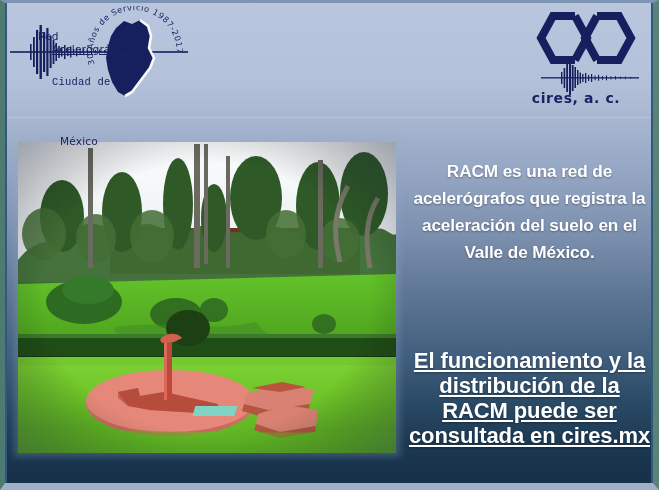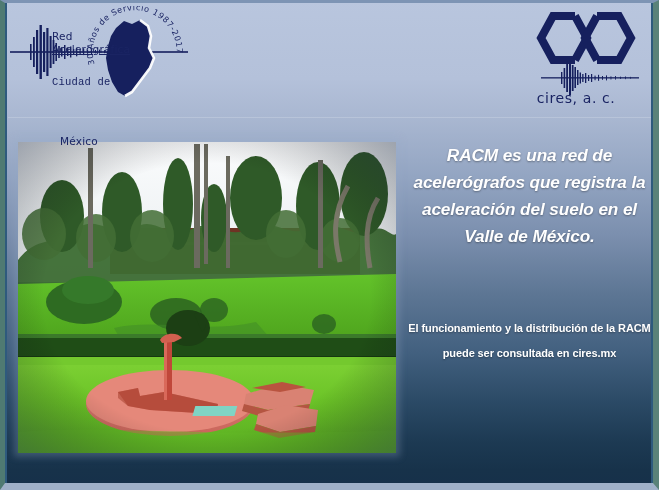--- a/index.html
+++ b/index.html
@@ -85,31 +85,32 @@
     left: 22px;
     top: 12px;
     width: 92px;
     color: #1a2463;
     font-size: 10.5px;
     line-height: 13px;
     font-family: "DejaVu Sans", sans-serif;
     text-align: left;
     letter-spacing: 0.2px;
   }
-  #racm-line-red { position:absolute; left:22px; top:12px; }
+  #racm-line-red { position:absolute; left:8px; top:12px; }
   #racm-line-acel { position:absolute; left:22px; top:25px; white-space: nowrap; text-decoration: underline;}
   #racm-line-cdmx { position:absolute; left:22px; top:58px;font-family:Liberation Mono, monospace; }
   #racm-line-mex { position:absolute; left:30px; top:77px;margin-top:40px; }
 
   
   #cires-logo {
     position: absolute;
     right: 14px; top: 8px;
     width: 110px;
     height: 100px;
+    font-weight: bold;
   }
   #cires-label {
     position: absolute;
     right: 14px;
     top: 82px;
     width: 110px;
     text-align: center;
     color: #1a2463;
     font-size: 14px;
     font-family: "DejaVu Sans", sans-serif;
@@ -139,34 +140,34 @@
     position: absolute;
     color: #ffffff;
     font-weight: bold;
     text-align: center;
     font-family: "Liberation Sans", sans-serif;
     text-shadow: 0 1px 2px rgba(0,0,0,0.35);
     z-index: 12;
   }
   #para-1 {
     left: 408px;
-    top: 142px;
+    top: 158px;
     width: 243px;
     font-size: 17.2px;
     line-height: 27px;
     letter-spacing: -0.1px;
-    font-style: italic;
   }
   #para-2 {
     left: 408px;
-    top: 316px;
+    top: 348px;
     width: 243px;
-    font-size: 11px;
+    font-size: 22px;
     line-height: 25px;
     letter-spacing: -0.1px;
+    text-decoration: underline;
   }
 </style>
 </head>
 <body>
 
 <div id="slide">
 
   <div id="header">
 
     <div id="racm-logo">

